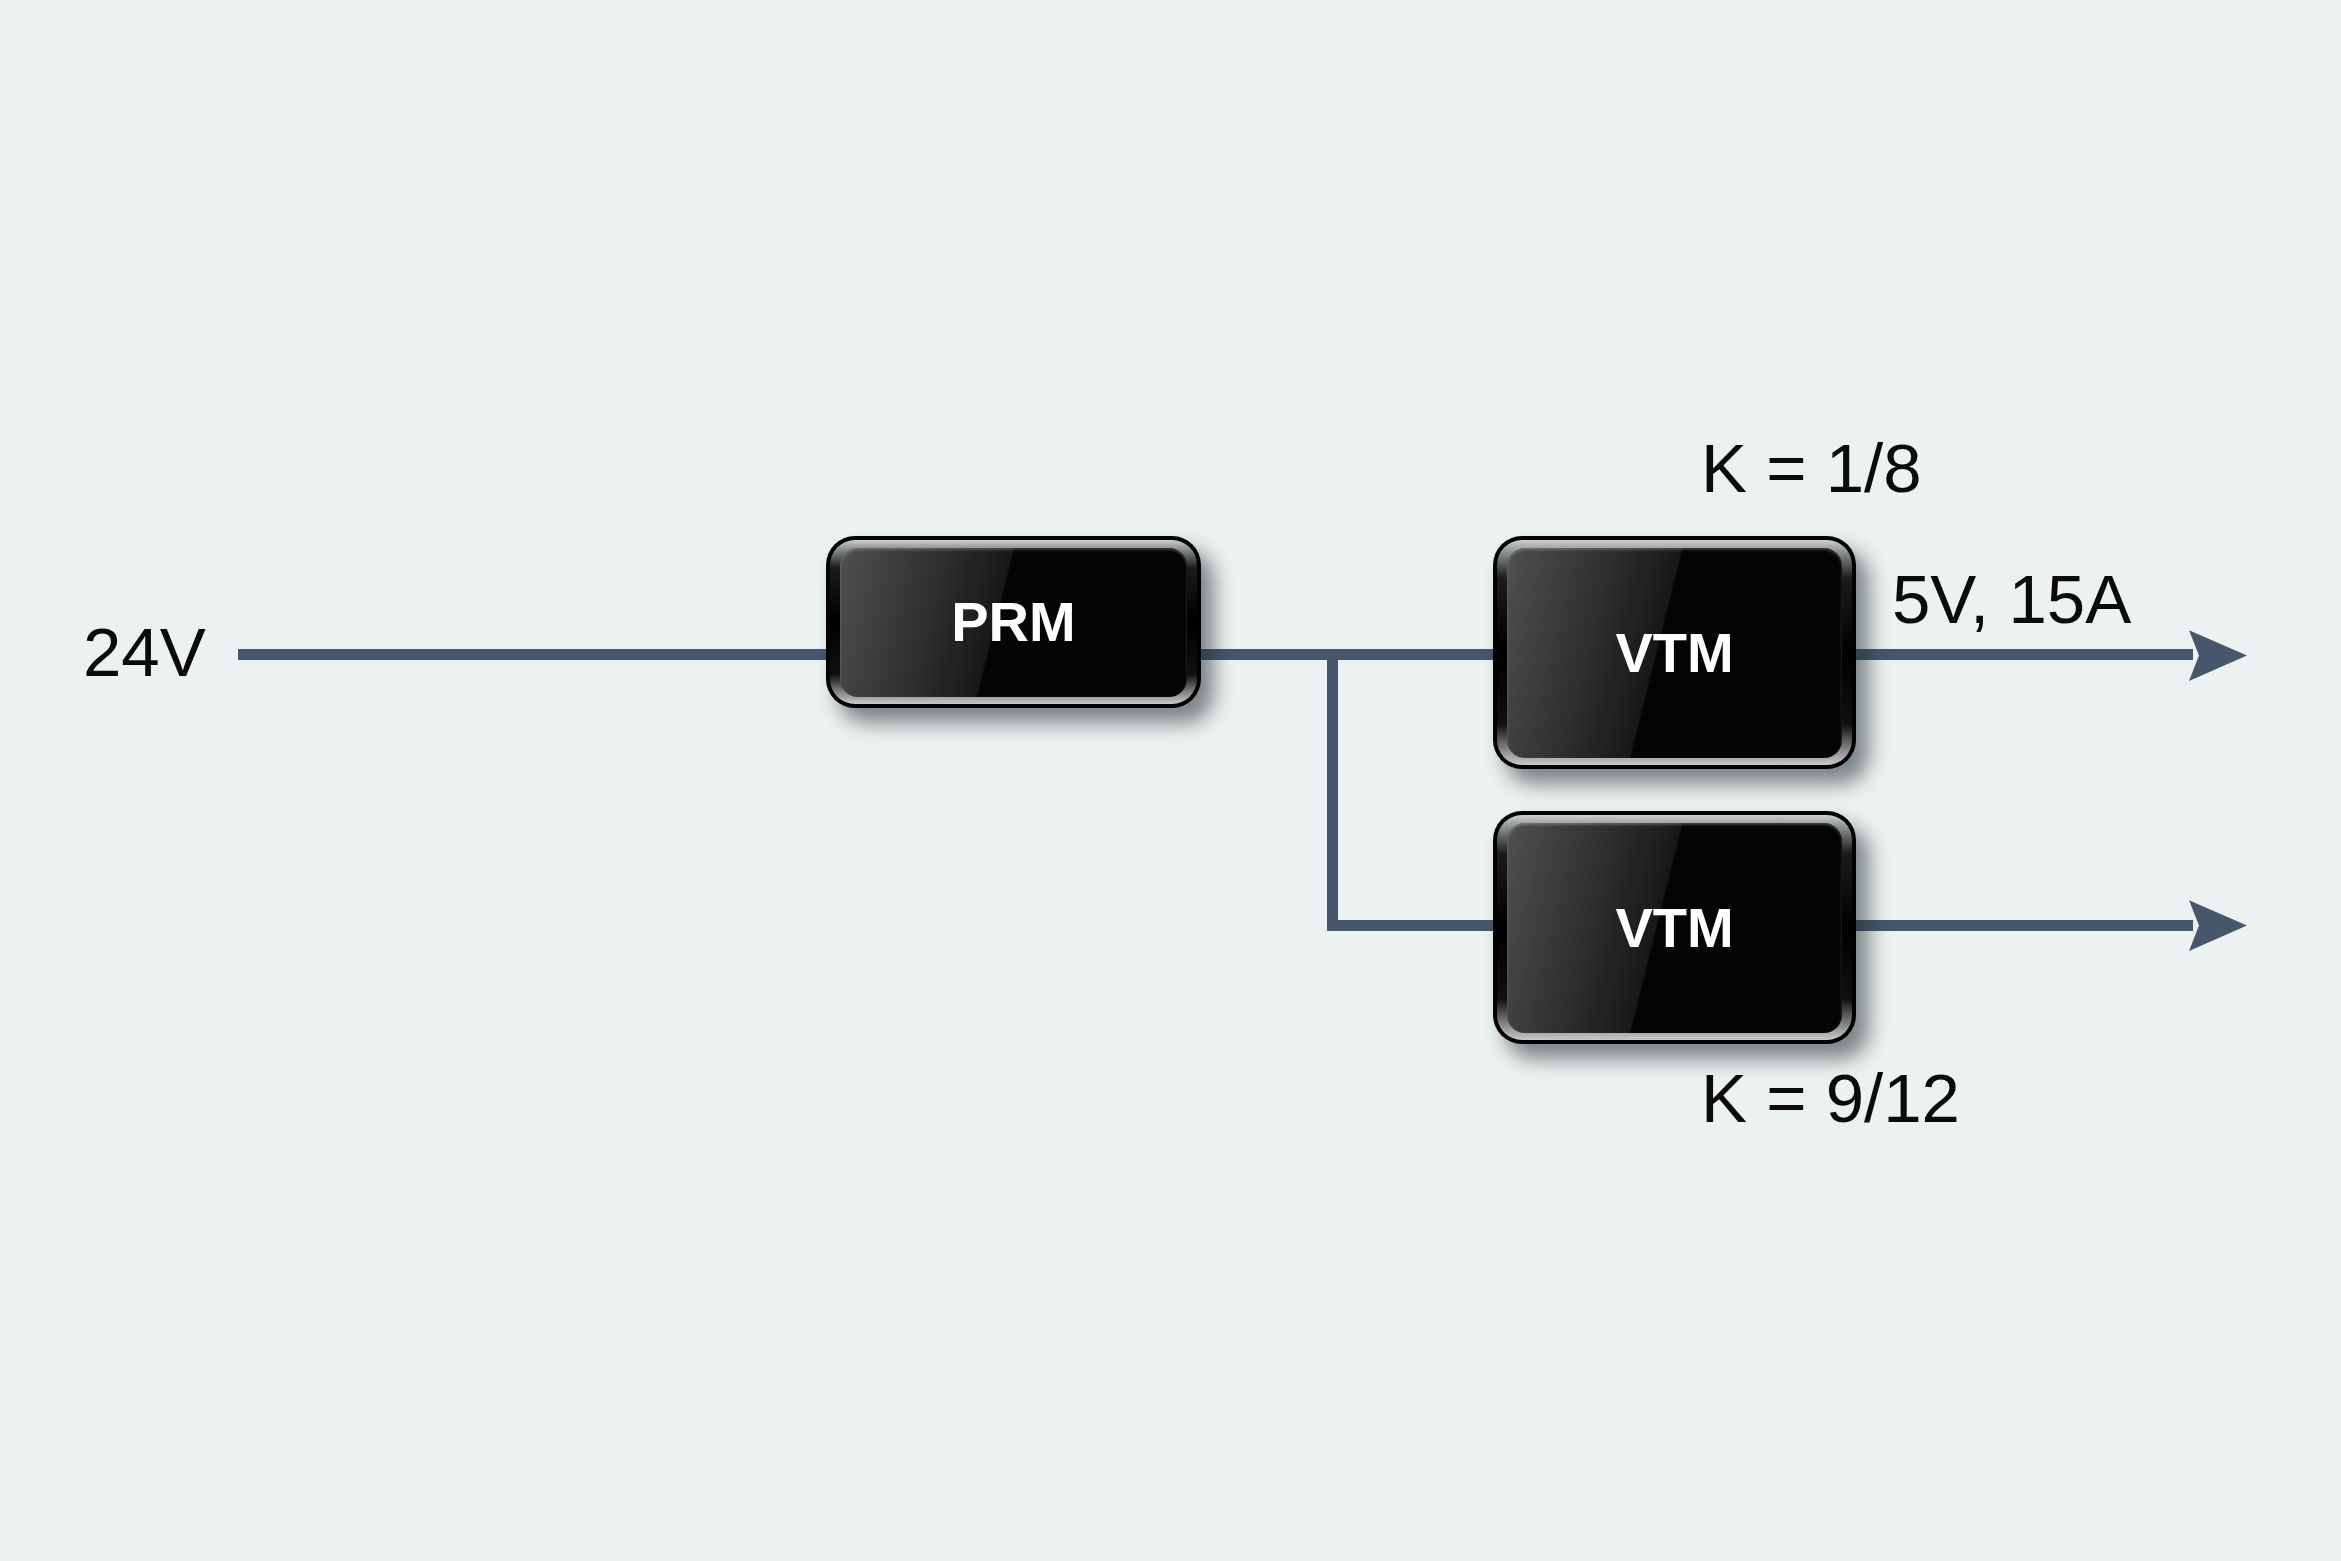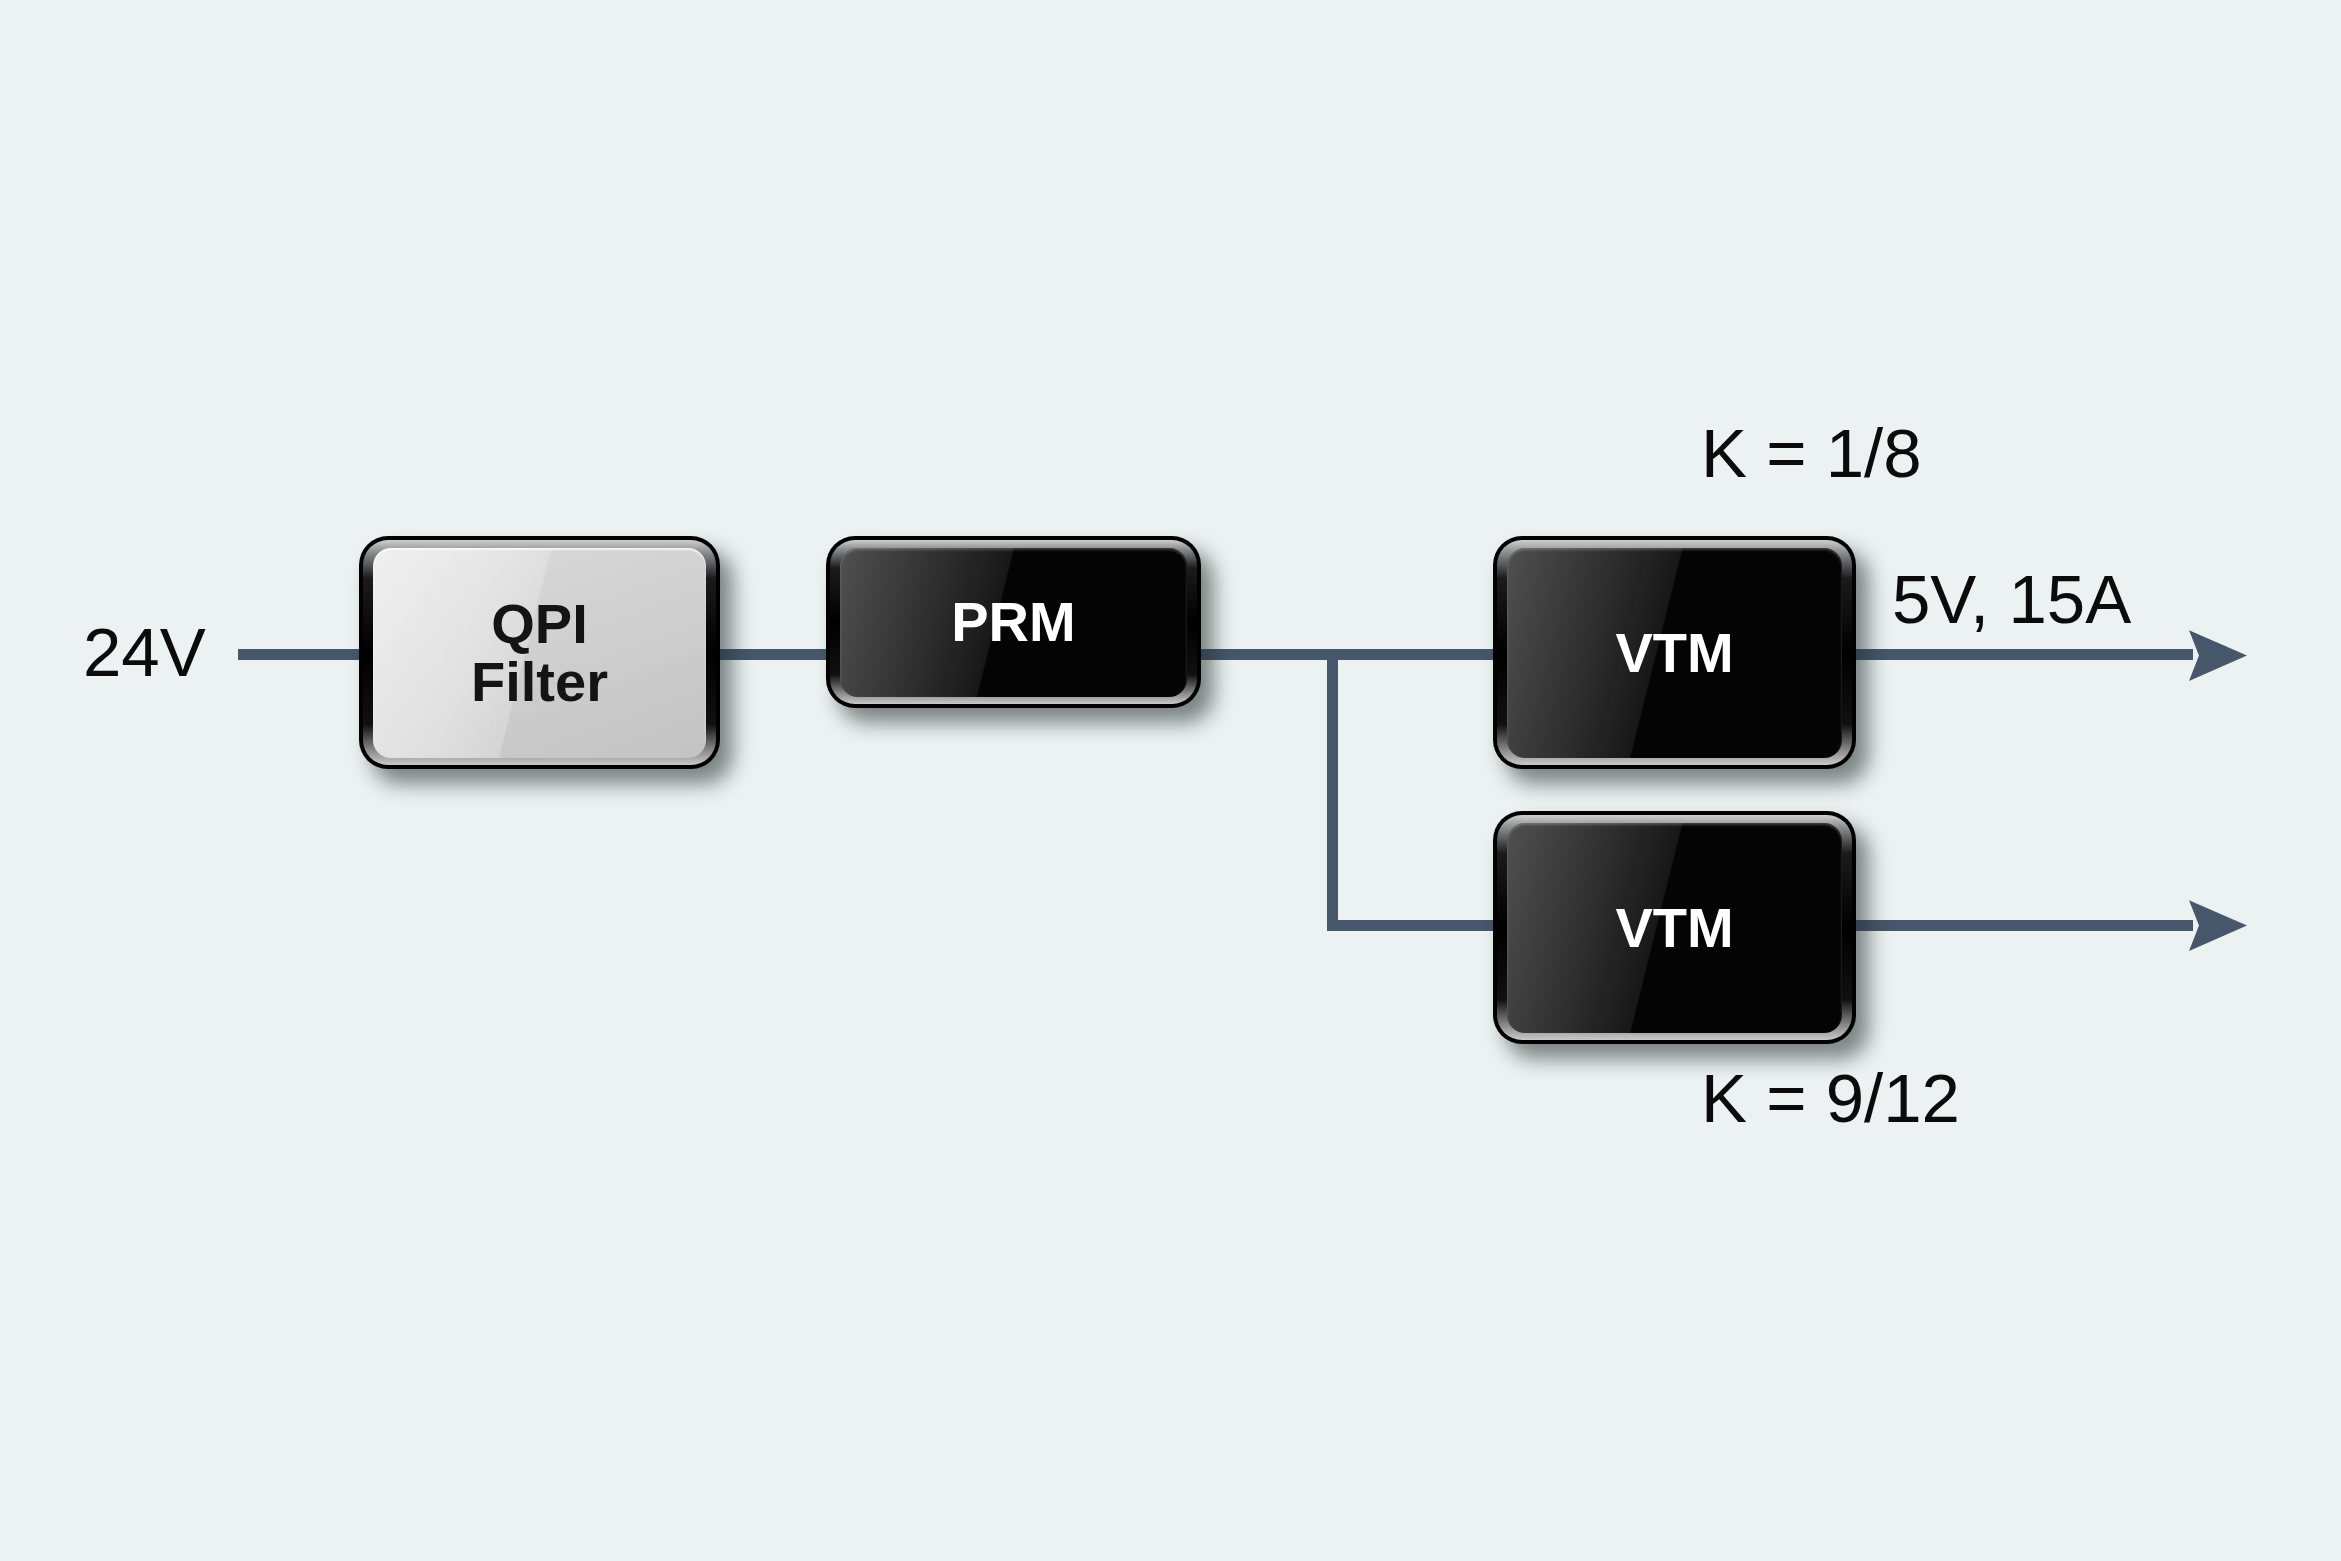--- a/index.html
+++ b/index.html
@@ -112,28 +112,20 @@
   <div class="h-line" style="left:1850px; top:649px; width:343px;"></div>
   <div class="h-line" style="left:1850px; top:920px; width:343px;"></div>
 
   <svg class="arrowhead" style="left:2189px; top:630px;" width="58" height="51" viewBox="0 0 64 56">
     <polygon points="0,0 64,28 0,56 11,28" fill="#46576b"></polygon>
   </svg>
   <svg class="arrowhead" style="left:2189px; top:900px;" width="58" height="51" viewBox="0 0 64 56">
     <polygon points="0,0 64,28 0,56 11,28" fill="#46576b"></polygon>
   </svg>
 
-  <div class="box light" style="left:359px; top:536px; width:361px; height:233px; box-sizing:border-box;">
-    <div class="rim">
-      <div class="panel">
-        <span class="box-label">QPI</span>
-        <span class="box-label">Filter</span>
-      </div>
-    </div>
-  </div>
 
   <div class="box dark" style="left:826px; top:536px; width:375px; height:172px; box-sizing:border-box;">
     <div class="rim">
       <div class="panel">
         <span class="box-label">PRM</span>
       </div>
     </div>
   </div>
 
   <div class="box dark" style="left:1493px; top:536px; width:363px; height:233px; box-sizing:border-box;">
@@ -147,21 +139,21 @@
   <div class="box dark" style="left:1493px; top:811px; width:363px; height:233px; box-sizing:border-box;">
     <div class="rim">
       <div class="panel">
         <span class="box-label">VTM</span>
       </div>
     </div>
   </div>
 
   <div class="flabel" style="left:83px; top:618px;">24V</div>
 
-  <div class="flabel" style="left:1701px; top:419px;">K = 1/8</div>
+  <div class="flabel" style="left:1701px; top:434px;">K = 1/8</div>
 
   <div class="flabel" style="left:1892px; top:565px;">5V, 15A</div>
 
 
   <div class="flabel" style="left:1701px; top:1064px;">K = 9/12</div>
 
 </div>
 
 
 </body></html>

